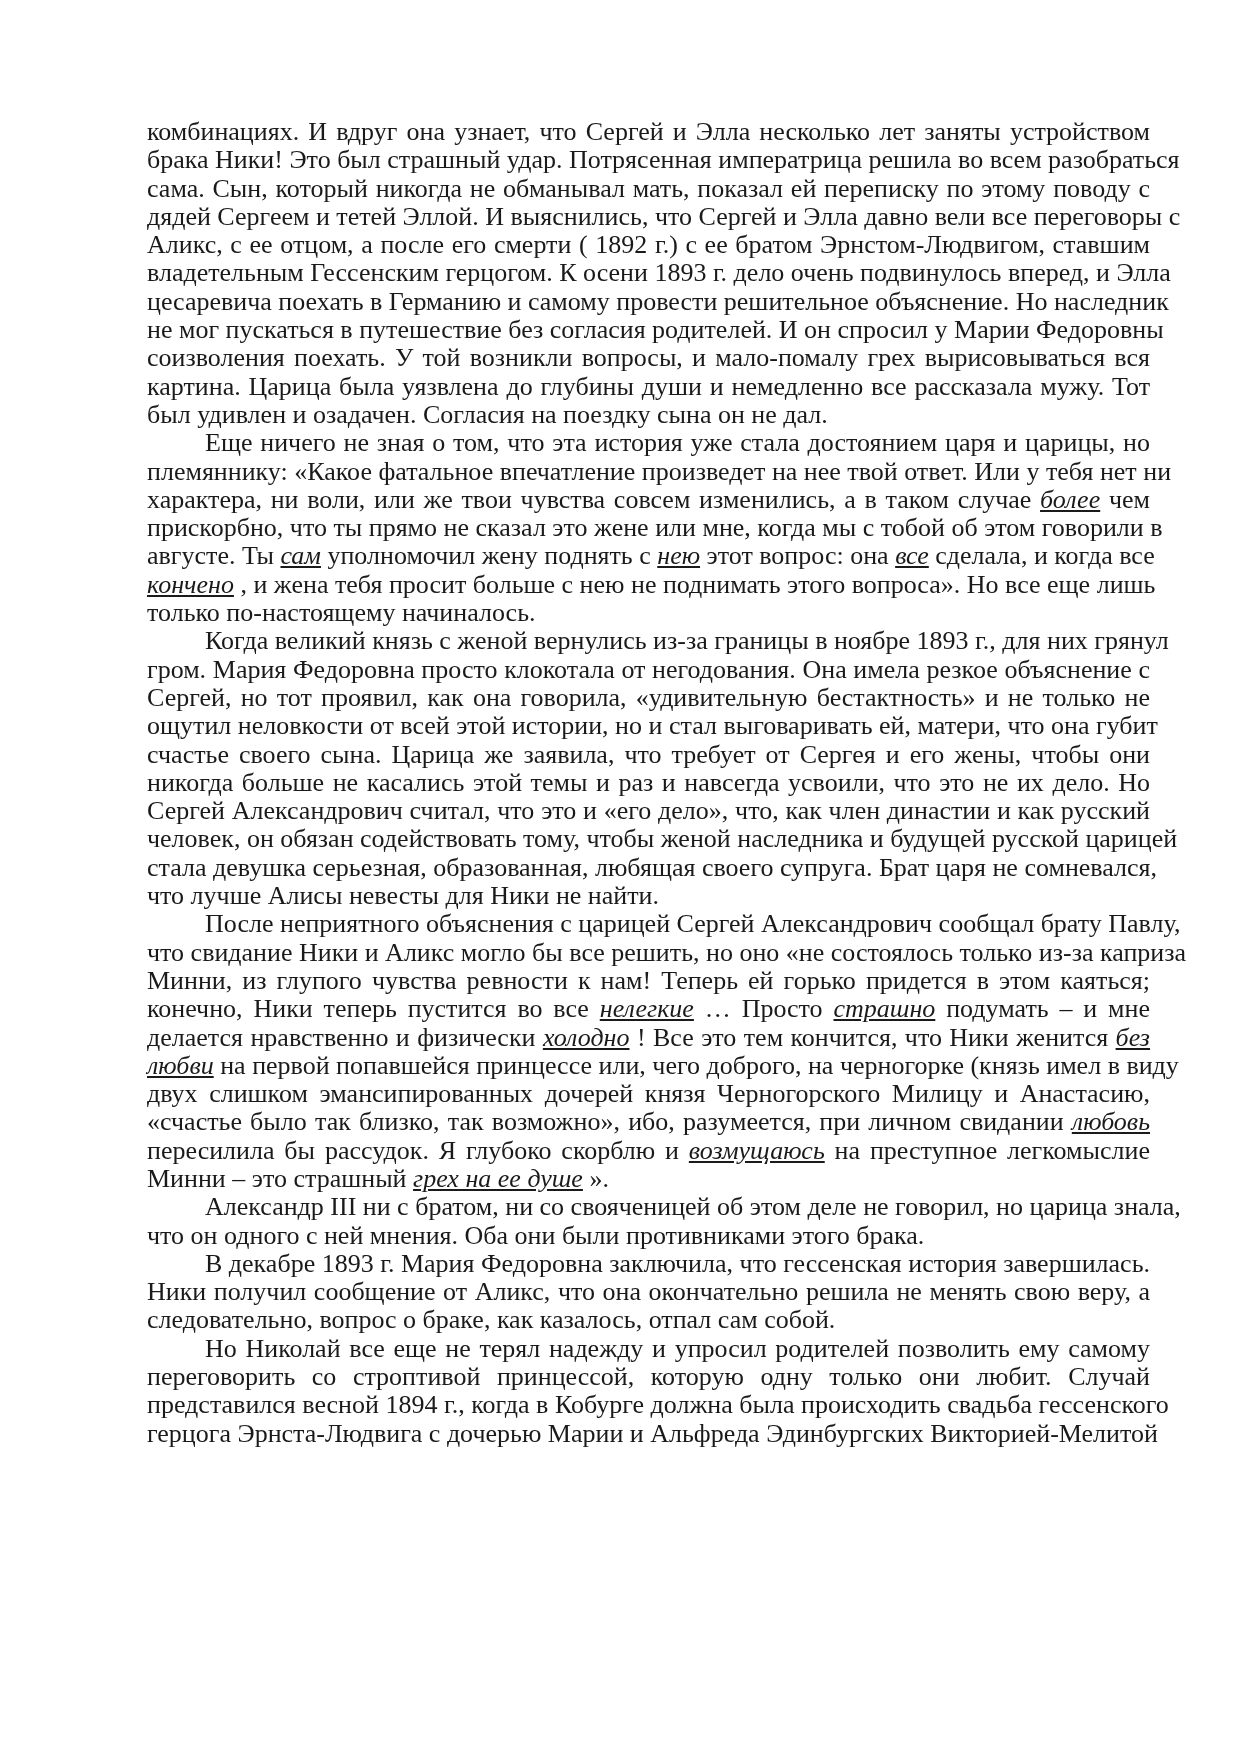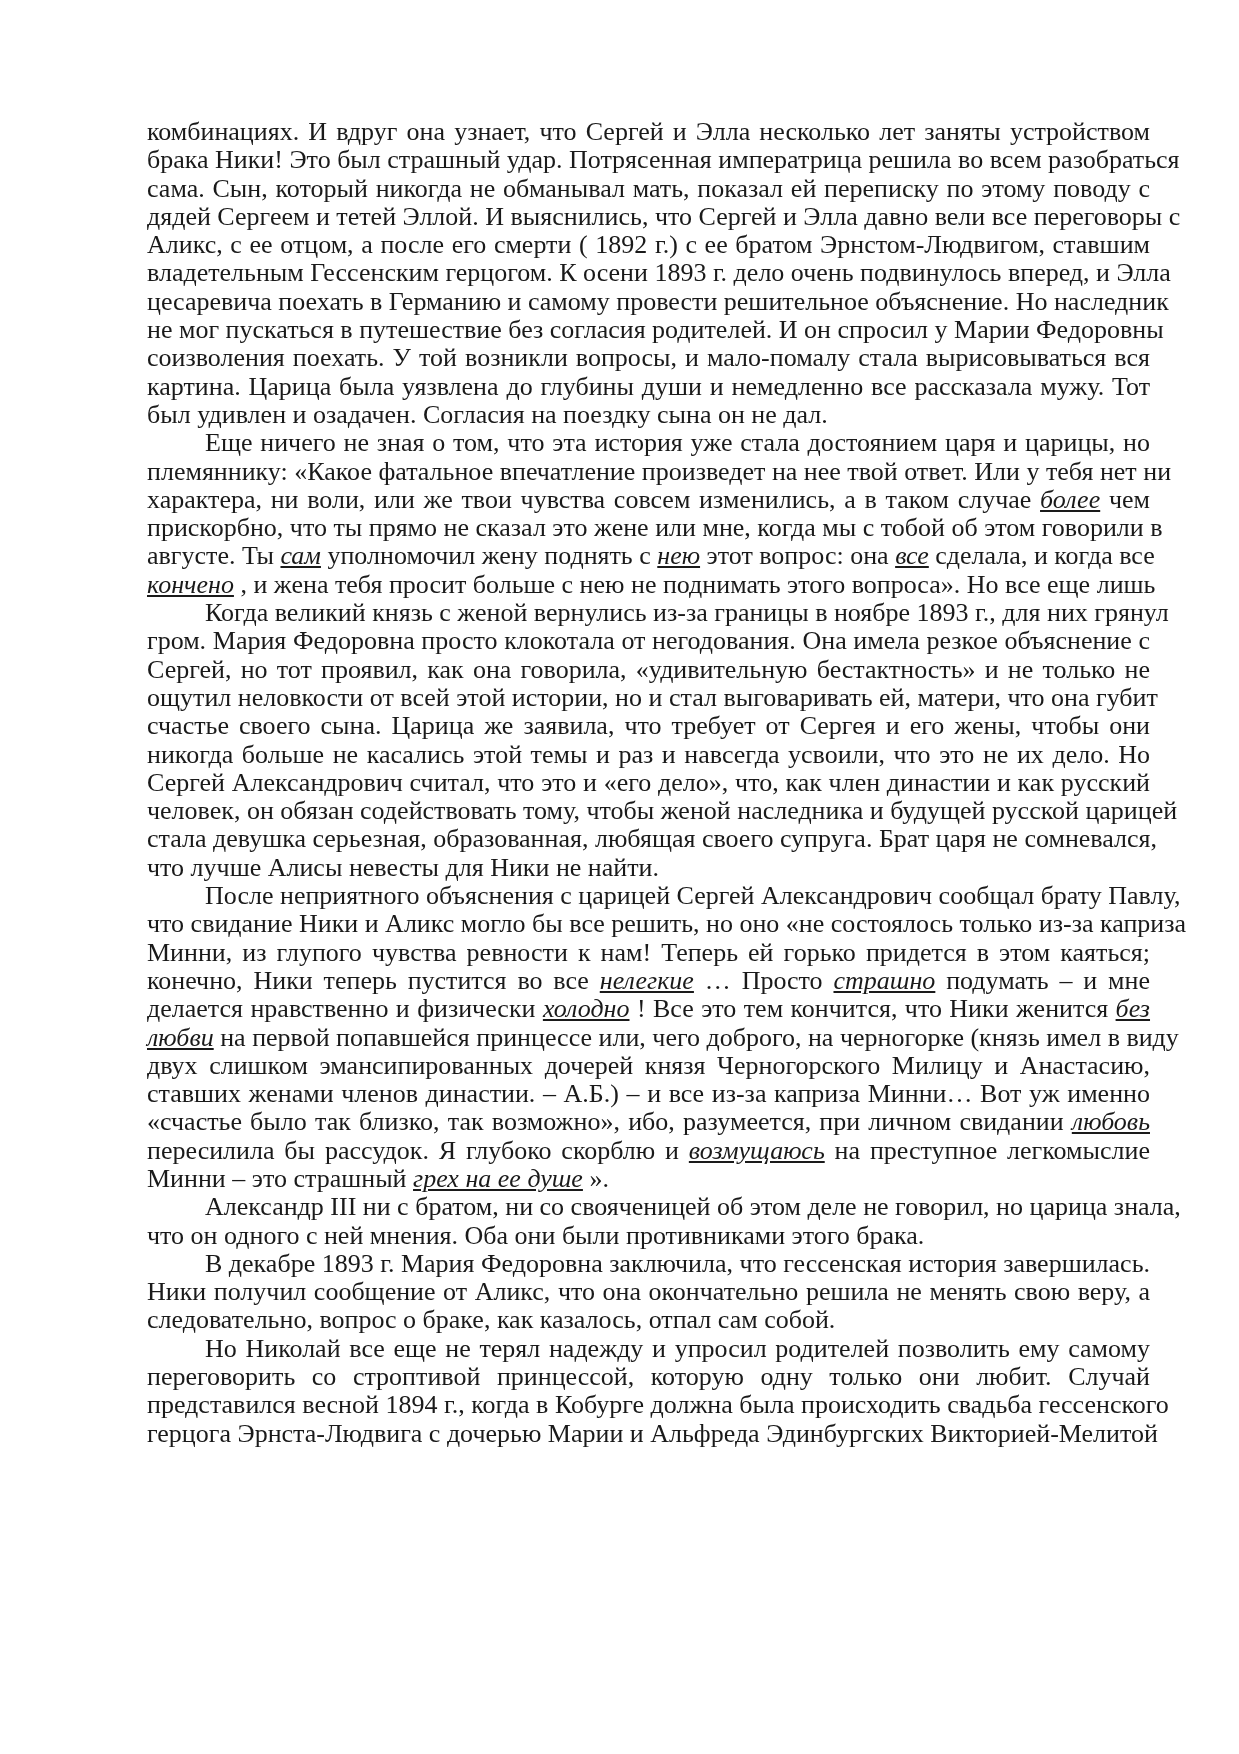--- a/index.html
+++ b/index.html
@@ -54,31 +54,32 @@
 <div class="page" id="page">
     <div class="para">
       <span class="line"><span>комбинациях. И вдруг она узнает, что Сергей и Элла несколько лет заняты устройством</span></span>
       <span class="line"><span>брака Ники! Это был страшный удар. Потрясенная императрица решила во всем разобраться</span></span>
       <span class="line"><span>сама. Сын, который никогда не обманывал мать, показал ей переписку по этому поводу с</span></span>
       <span class="line"><span>дядей Сергеем и тетей Эллой. И выяснились, что Сергей и Элла давно вели все переговоры с</span></span>
       <span class="line"><span>Аликс, с ее отцом, а после его смерти ( 1892 г.) с ее братом Эрнстом-Людвигом, ставшим</span></span>
       <span class="line"><span>владетельным Гессенским герцогом. К осени 1893 г. дело очень подвинулось вперед, и Элла</span></span>
       <span class="line"><span>цесаревича поехать в Германию и самому провести решительное объяснение. Но наследник</span></span>
       <span class="line"><span>не мог пускаться в путешествие без согласия родителей. И он спросил у Марии Федоровны</span></span>
-      <span class="line"><span>соизволения поехать. У той возникли вопросы, и мало-помалу стала вырисовываться вся</span></span>
+      <span class="line"><span>соизволения поехать. У той возникли вопросы, и мало-помалу грех вырисовываться вся</span></span>
       <span class="line"><span>картина. Царица была уязвлена до глубины души и немедленно все рассказала мужу. Тот</span></span>
       <span class="line last"><span>был удивлен и озадачен. Согласия на поездку сына он не дал.</span></span>
     </div>
     <div class="para">
       <span class="line first-indent"><span>Еще ничего не зная о том, что эта история уже стала достоянием царя и царицы, но</span></span>
       <span class="line"><span>племяннику: «Какое фатальное впечатление произведет на нее твой ответ. Или у тебя нет ни</span></span>
       <span class="line"><span>характера, ни воли, или же твои чувства совсем изменились, а в таком случае </span><em>более</em><span>  чем</span></span>
       <span class="line"><span>прискорбно, что ты прямо не сказал это жене или мне, когда мы с тобой об этом говорили в</span></span>
       <span class="line"><span>августе. Ты </span><em>сам</em><span>  уполномочил жену поднять с </span><em>нею</em><span>  этот вопрос: она </span><em>все</em><span>  сделала, и когда все</span></span>
       <span class="line"><em>кончено</em><span> , и жена тебя просит больше с нею не поднимать этого вопроса». Но все еще лишь</span></span>
+      <span class="line last"><span>только по-настоящему начиналось.</span></span>
     </div>
     <div class="para">
       <span class="line first-indent"><span>Когда великий князь с женой вернулись из-за границы в ноябре 1893 г., для них грянул</span></span>
       <span class="line"><span>гром. Мария Федоровна просто клокотала от негодования. Она имела резкое объяснение с</span></span>
       <span class="line"><span>Сергей, но тот проявил, как она говорила, «удивительную бестактность» и не только не</span></span>
       <span class="line"><span>ощутил неловкости от всей этой истории, но и стал выговаривать ей, матери, что она губит</span></span>
       <span class="line"><span>счастье своего сына. Царица же заявила, что требует от Сергея и его жены, чтобы они</span></span>
       <span class="line"><span>никогда больше не касались этой темы и раз и навсегда усвоили, что это не их дело. Но</span></span>
       <span class="line"><span>Сергей Александрович считал, что это и «его дело», что, как член династии и как русский</span></span>
       <span class="line"><span>человек, он обязан содействовать тому, чтобы женой наследника и будущей русской царицей</span></span>
@@ -86,21 +87,20 @@
       <span class="line last"><span>что лучше Алисы невесты для Ники не найти.</span></span>
     </div>
     <div class="para">
       <span class="line first-indent"><span>После неприятного объяснения с царицей Сергей Александрович сообщал брату Павлу,</span></span>
       <span class="line"><span>что свидание Ники и Аликс могло бы все решить, но оно «не состоялось только из-за каприза</span></span>
       <span class="line"><span>Минни, из глупого чувства ревности к нам! Теперь ей горько придется в этом каяться;</span></span>
       <span class="line"><span>конечно, Ники теперь пустится во все </span><em>нелегкие</em><span> … Просто </span><em>страшно</em><span>  подумать – и мне</span></span>
       <span class="line"><span>делается нравственно и физически </span><em>холодно</em><span> ! Все это тем кончится, что Ники женится </span><em>без</em></span>
       <span class="line"><em>любви</em><span>  на первой попавшейся принцессе или, чего доброго, на черногорке (князь имел в виду</span></span>
       <span class="line"><span>двух слишком эмансипированных дочерей князя Черногорского Милицу и Анастасию,</span></span>
-      <span class="line"><span>ставших женами членов династии. – А.Б.) – и все из-за каприза Минни… Вот уж именно</span></span>
       <span class="line"><span>«счастье было так близко, так возможно», ибо, разумеется, при личном свидании </span><em>любовь</em></span>
       <span class="line"><span>пересилила бы рассудок. Я глубоко скорблю и </span><em>возмущаюсь</em><span>  на преступное легкомыслие</span></span>
       <span class="line last"><span>Минни – это страшный </span><em>грех на ее душе</em><span> ».</span></span>
     </div>
     <div class="para">
       <span class="line first-indent"><span>Александр III ни с братом, ни со свояченицей об этом деле не говорил, но царица знала,</span></span>
       <span class="line last"><span>что он одного с ней мнения. Оба они были противниками этого брака.</span></span>
     </div>
     <div class="para">
       <span class="line first-indent"><span>В декабре 1893 г. Мария Федоровна заключила, что гессенская история завершилась.</span></span>

